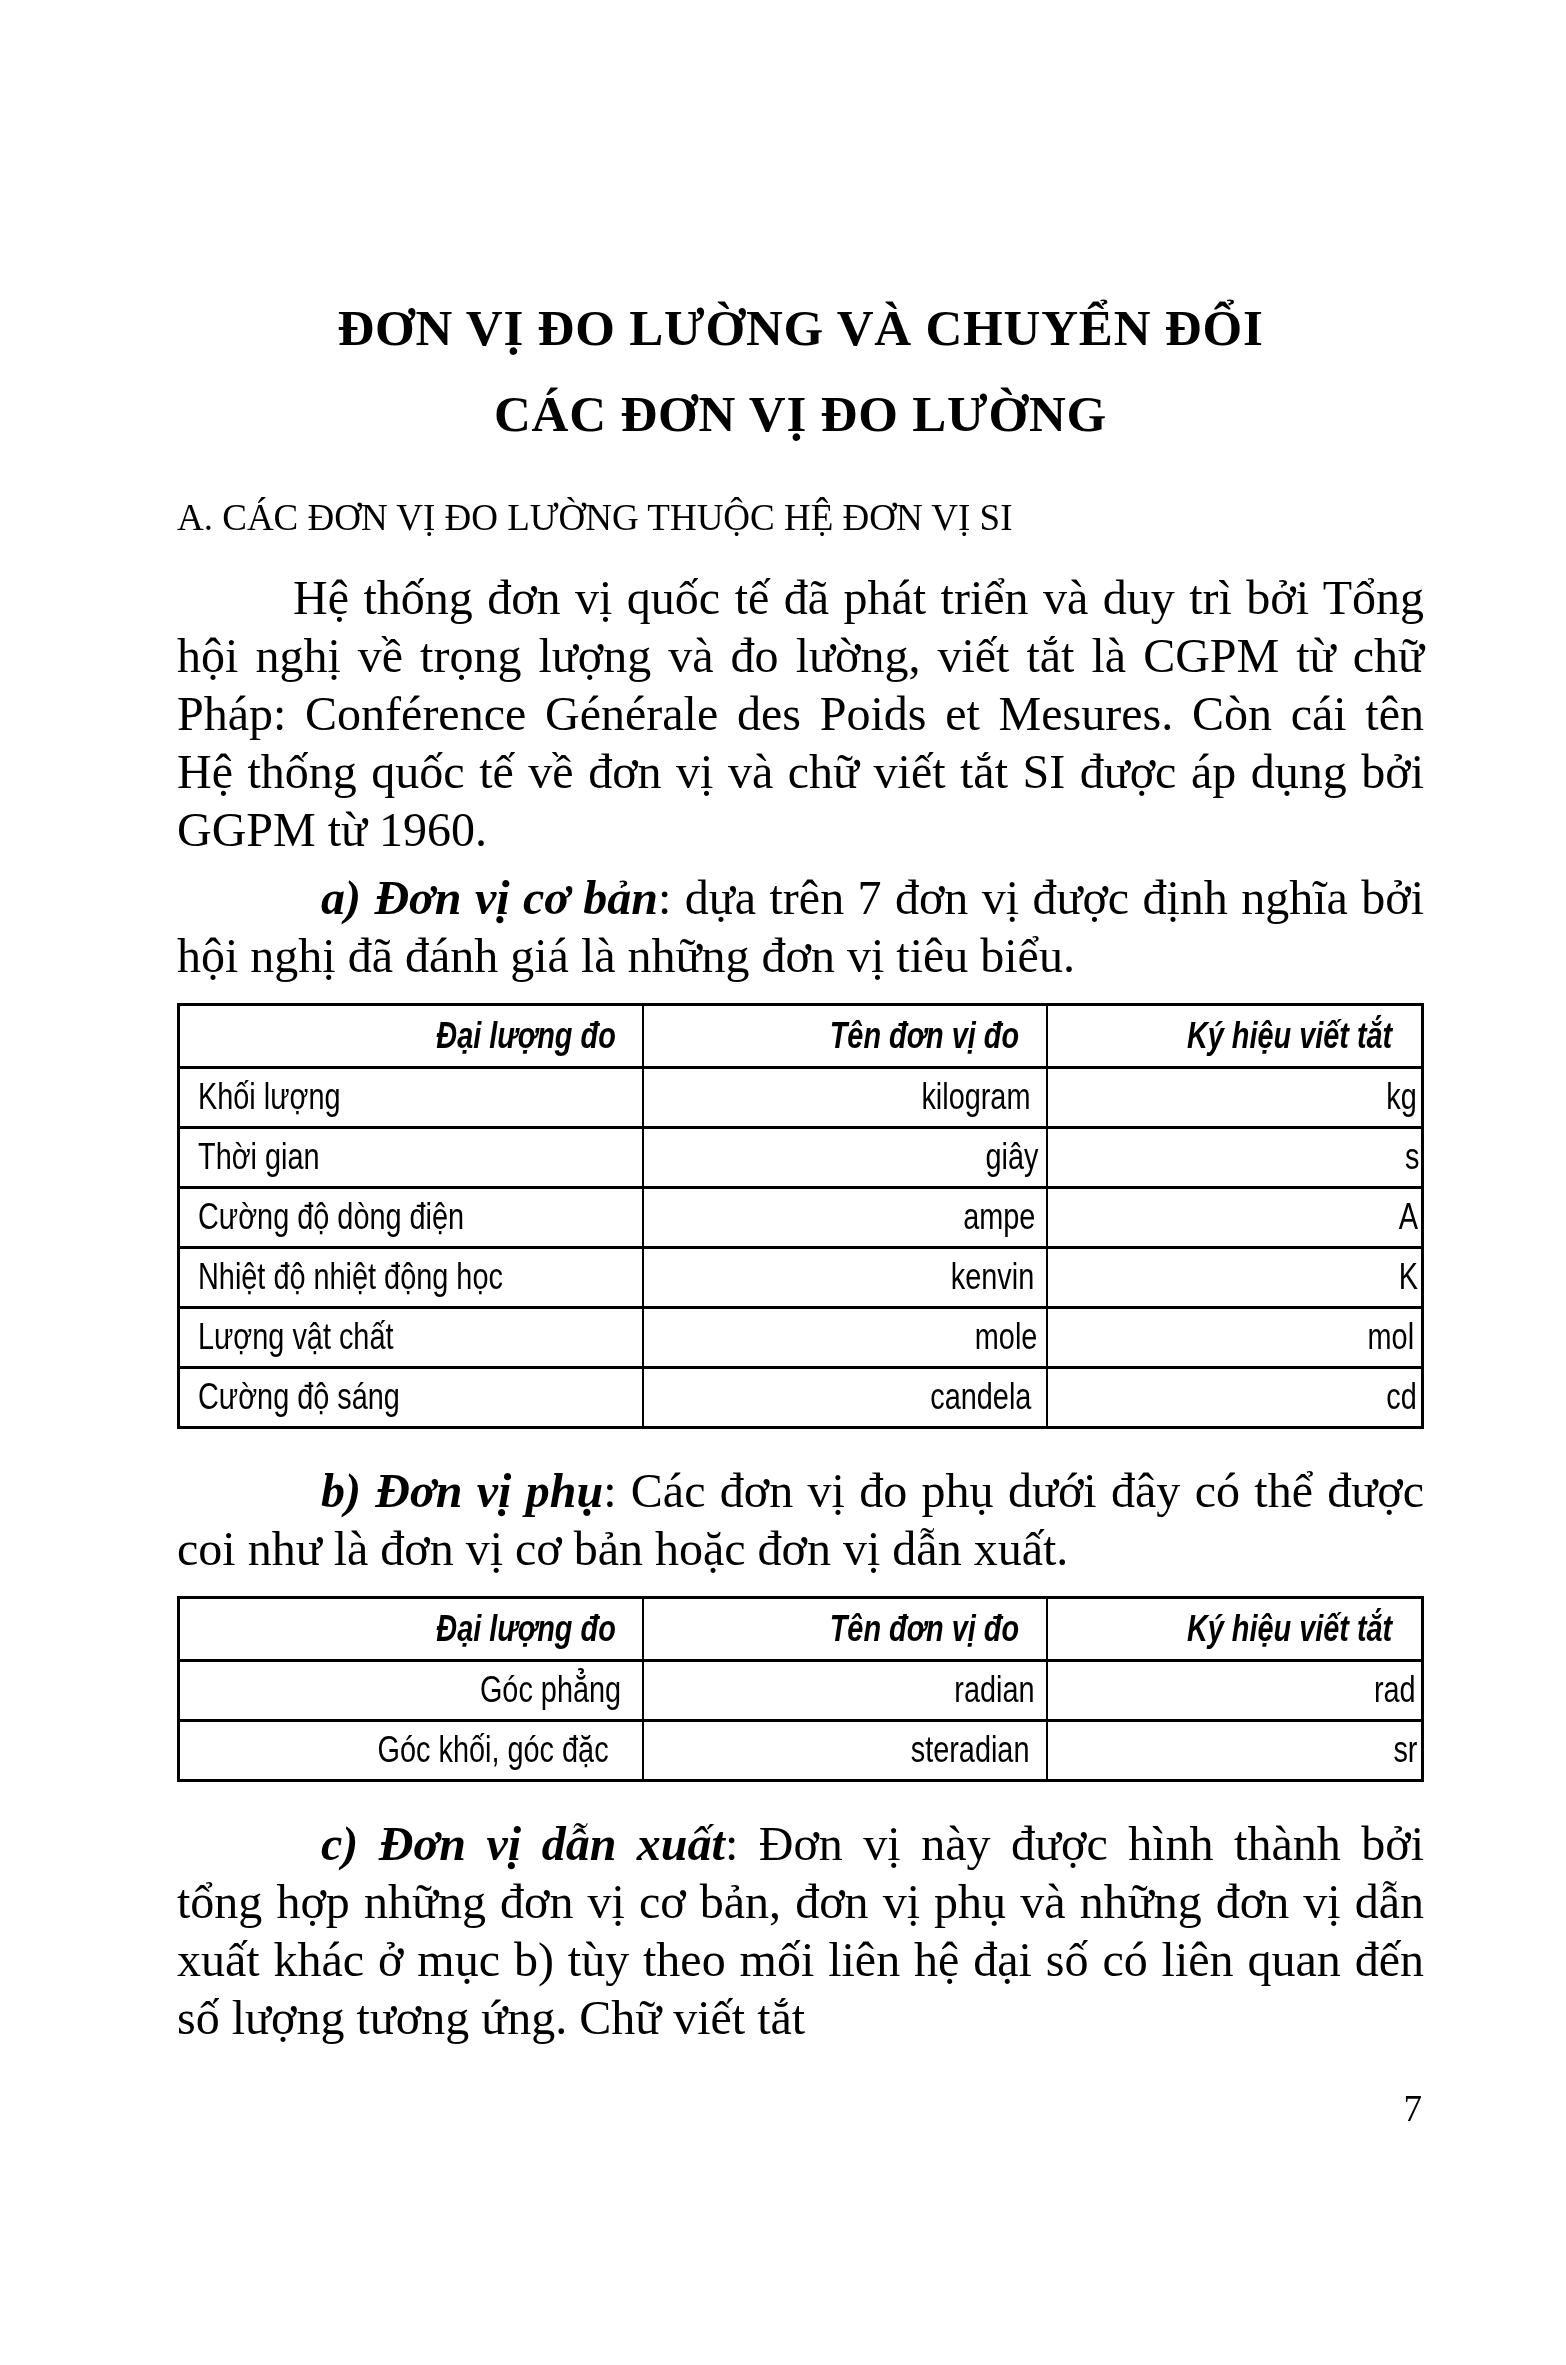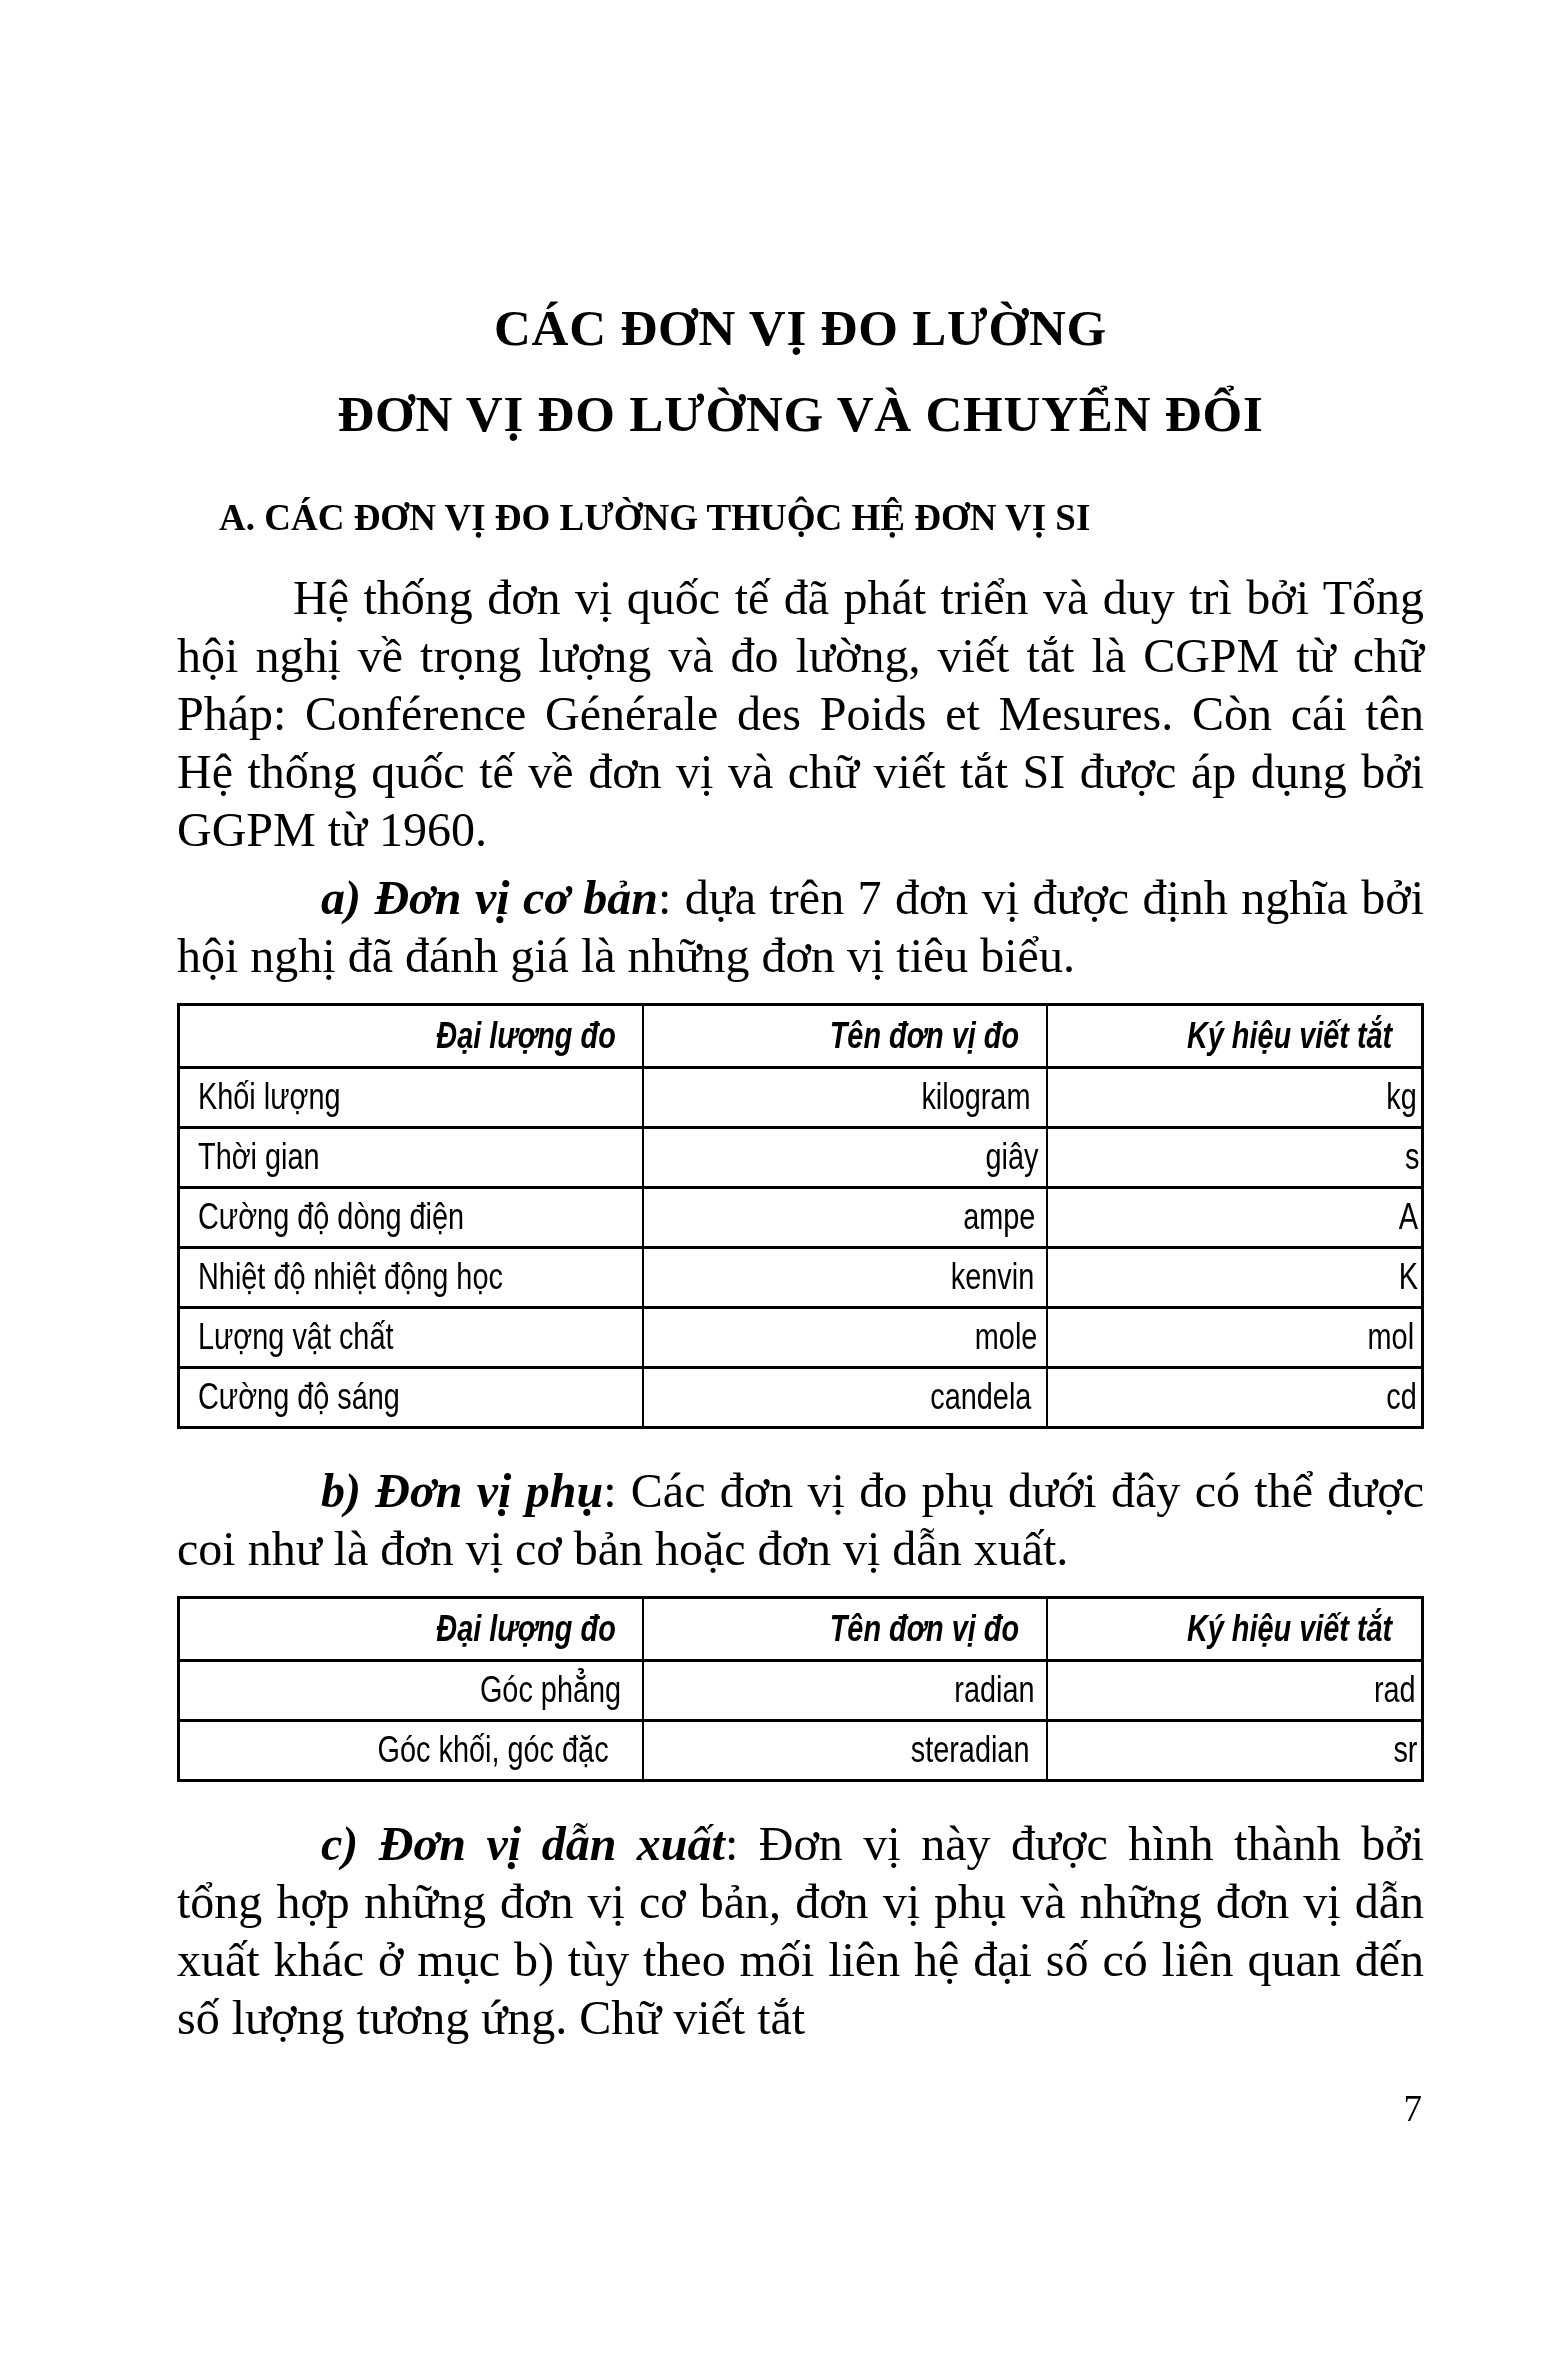--- a/index.html
+++ b/index.html
@@ -22,23 +22,22 @@
     padding-top: 285px;
     text-align: center;
     font-weight: 700;
     font-size: 51px;
     line-height: 86px;
     letter-spacing: 0.8px;
   }
   .section-heading {
     margin-top: 37px;
     font-size: 37px;
-    font-weight: 700;
+    font-weight: 400;
     line-height: 47px;
-    margin-left: 42px;
   }
   p.body-par {
     font-size: 48px;
     line-height: 58px;
     text-align: justify;
     text-indent: 116px;
     margin: 9.8px 0 0 0;
   }
   p.body-par.first { margin-top: 28px; }
   p.body-par.after-table { margin-top: 33px; }
@@ -84,22 +83,22 @@
     font-size: 37px;
     line-height: 47px;
   }
 </style>
 </head>
 <body>
 
 <div class="content">
 
   <div class="doc-title">
+    <div>ĐƠN VỊ ĐO LƯỜNG VÀ CHUYỂN ĐỔI</div>
     <div>CÁC ĐƠN VỊ ĐO LƯỜNG</div>
-    <div>ĐƠN VỊ ĐO LƯỜNG VÀ CHUYỂN ĐỔI</div>
   </div>
 
   <div class="section-heading">A. CÁC ĐƠN VỊ ĐO LƯỜNG THUỘC HỆ ĐƠN VỊ SI</div>
 
   <p class="body-par first">Hệ thống đơn vị quốc tế đã phát triển và duy trì bởi Tổng hội nghị về trọng lượng và đo lường, viết tắt là CGPM từ chữ Pháp: Conférence Générale des Poids et Mesures. Còn cái tên Hệ thống quốc tế về đơn vị và chữ viết tắt SI được áp dụng bởi GGPM từ 1960.</p>
 
 
   <p class="body-par"><span class="lead">a) Đơn vị cơ bản</span><span>: dựa trên 7 đơn vị được định nghĩa bởi hội nghị đã đánh giá là những đơn vị tiêu biểu.</span></p>
 
   <table class="units">

